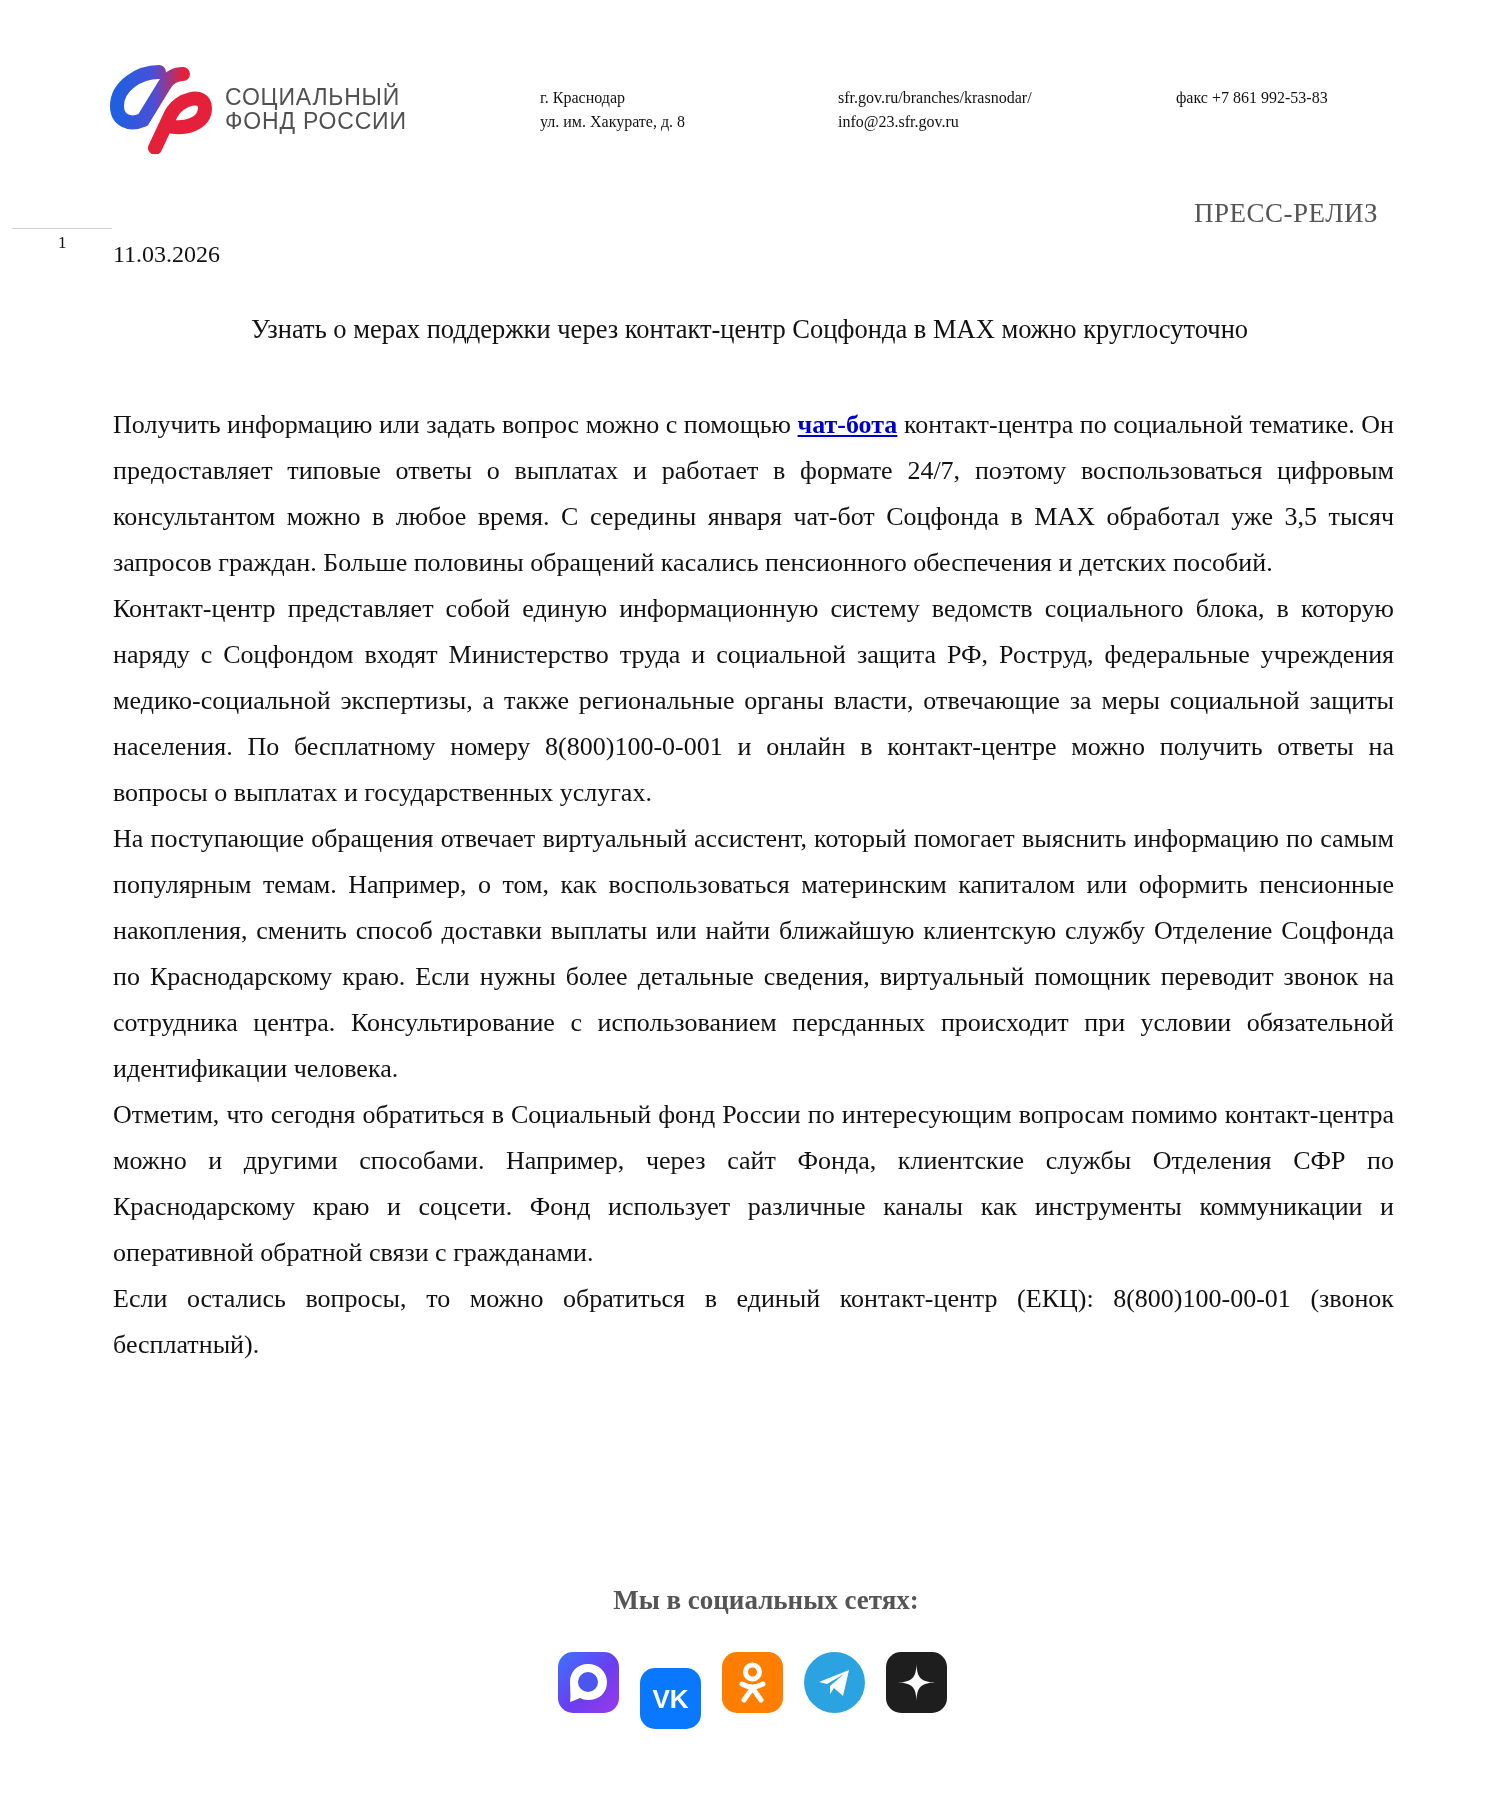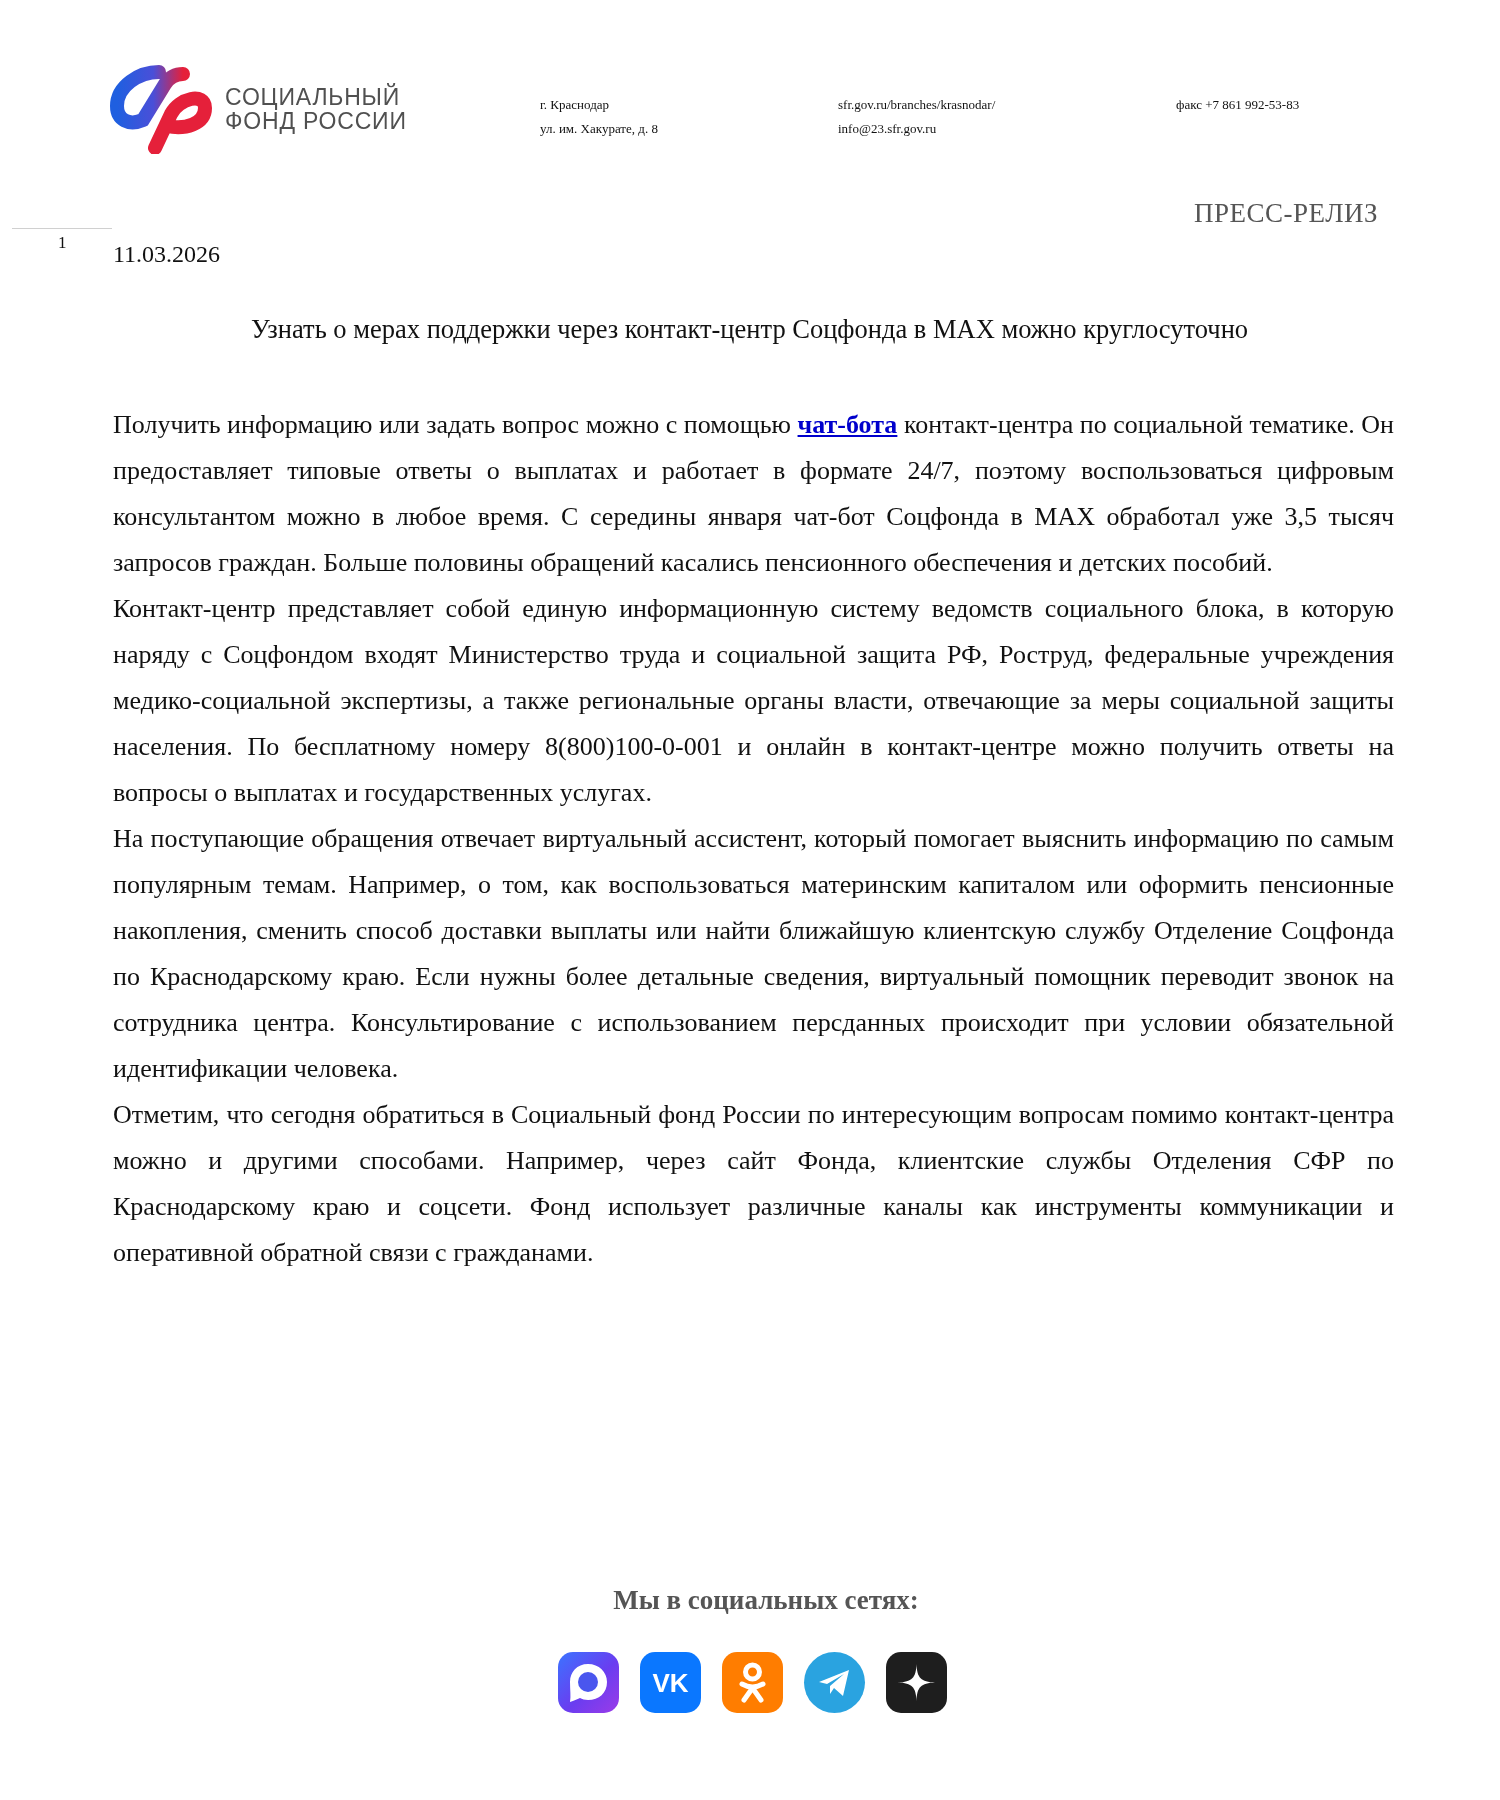--- a/index.html
+++ b/index.html
@@ -4,21 +4,21 @@
   <style>
     html, body { margin: 0; padding: 0; background: #ffffff; }
     body { width: 1500px; height: 1800px; position: relative; overflow: hidden;
            font-family: "Liberation Serif", "DejaVu Serif", serif; color: #111; }
 
     .logo { position: absolute; left: 109px; top: 64px; display: flex; align-items: center; }
     .logo-mark { width: 104px; height: 90px; }
     .logo-text { margin-left: 12px; font-family: "Liberation Sans", "DejaVu Sans", sans-serif;
                  color: #505050; font-size: 23px; line-height: 24px; letter-spacing: 0.8px; }
 
-    .hdr { position: absolute; top: 86px; font-size: 13px; line-height: 24px; color: #111; margin-top: 7px; }
+    .hdr { position: absolute; top: 86px; font-size: 16px; line-height: 24px; color: #111; }
     .hdr-addr { left: 540px; }
     .hdr-web  { left: 838px; }
     .hdr-fax  { left: 1176px; }
 
     .page-rule { position: absolute; left: 12px; top: 228px; width: 100px; height: 1px; background: #d0d0d0; }
     .page-num { position: absolute; left: 58px; top: 233px; font-size: 17px; }
     .doc-date { position: absolute; left: 113px; top: 241px; font-size: 24px; }
     .press { position: absolute; right: 122px; top: 198px; font-size: 27px; color: #555; letter-spacing: 0.5px; }
 
     .title { position: absolute; left: 109px; width: 1281px; top: 314px; text-align: center;
@@ -28,21 +28,21 @@
                  font-size: 26px; line-height: 46px; text-align: justify; }
     .body-text p { margin: 0; }
     .link { color: #0000cc; font-weight: bold; text-decoration: underline; }
 
     .social-title { position: absolute; left: 0; width: 1500px; top: 1585px; text-align: center;
                     font-size: 27px; font-weight: bold; color: #555; padding-left: 16px; }
     .social-row { position: absolute; left: 558px; top: 1652px; display: flex; gap: 21px; }
     .soc { width: 61px; height: 61px; border-radius: 15px; display: flex; align-items: center; justify-content: center; overflow: hidden; }
     .soc svg { width: 61px; height: 61px; display: block; }
     .soc-max { background: linear-gradient(135deg, #3b74ff 0%, #6a3df0 55%, #9b3be8 100%); }
-    .soc-vk  { background: #0a77ff; }
+    .soc-vk  { background: #0a77ff; margin-top: 16px; }
     .soc-ok  { background: #ff7d00; }
     .soc-tg  { background: #2aa3e0; border-radius: 50%; }
     .soc-dzen { background: #1e1e1e; }
   </style>
 </head>
 <body>
 
 <div class="logo">
   <svg class="logo-mark" viewBox="0 0 104 90">
     <defs>
@@ -76,20 +76,21 @@
 <div class="doc-date">11.03.2026</div>
 <div class="press">ПРЕСС-РЕЛИЗ</div>
 
 <div class="title">Узнать о мерах поддержки через контакт-центр Соцфонда в MAX можно круглосуточно</div>
 
 <div class="body-text">
   <p><span>Получить информацию или задать вопрос можно с помощью </span><a class="link">чат-бота</a><span> контакт-центра по социальной тематике. Он предоставляет типовые ответы о выплатах и работает в формате 24/7, поэтому воспользоваться цифровым консультантом можно в любое время. С середины января чат-бот Соцфонда в MAX обработал уже 3,5 тысяч запросов граждан. Больше половины обращений касались пенсионного обеспечения и детских пособий.</span></p>
   <p>Контакт-центр представляет собой единую информационную систему ведомств социального блока, в которую наряду с Соцфондом входят Министерство труда и социальной защита РФ, Роструд, федеральные учреждения медико-социальной экспертизы, а также региональные органы власти, отвечающие за меры социальной защиты населения. По бесплатному номеру 8(800)100-0-001 и онлайн в контакт-центре можно получить ответы на вопросы о выплатах и государственных услугах.</p>
   <p>На поступающие обращения отвечает виртуальный ассистент, который помогает выяснить информацию по самым популярным темам. Например, о том, как воспользоваться материнским капиталом или оформить пенсионные накопления, сменить способ доставки выплаты или найти ближайшую клиентскую службу Отделение Соцфонда по Краснодарскому краю. Если нужны более детальные сведения, виртуальный помощник переводит звонок на сотрудника центра. Консультирование с использованием персданных происходит при условии обязательной идентификации человека.</p>
   <p>Отметим, что сегодня обратиться в Социальный фонд России по интересующим вопросам помимо контакт-центра можно и другими способами. Например, через сайт Фонда, клиентские службы Отделения СФР по Краснодарскому краю и соцсети. Фонд использует различные каналы как инструменты коммуникации и оперативной обратной связи с гражданами.</p>
+  <p>Если остались вопросы, то можно обратиться в единый контакт-центр (ЕКЦ): 8(800)100-00-01 (звонок бесплатный).</p>
 </div>
 
 <div class="social-title">Мы в социальных сетях:</div>
 <div class="social-row">
   <div class="soc soc-max">
     <svg viewBox="0 0 61 61">
       <path d="M30 12 C 19 12, 12 20, 12 30 C 12 38, 13 44, 12 50 C 16 49, 19 47, 22 46 C 24 47, 27 48, 30 48 C 41 48, 49 41, 49 30 C 49 20, 41 12, 30 12 Z" fill="#fff"></path>
       <circle cx="30" cy="30" r="10" fill="#4a56ee"></circle>
     </svg>
   </div>

